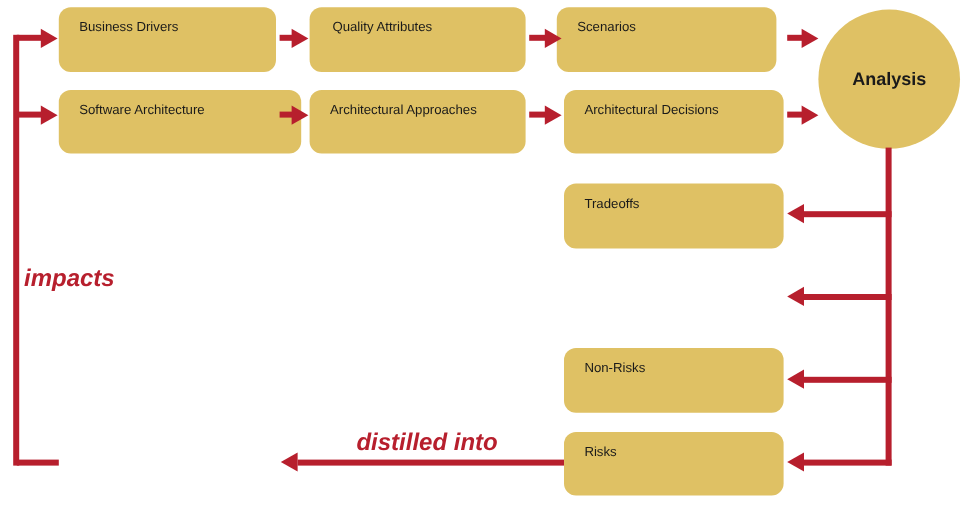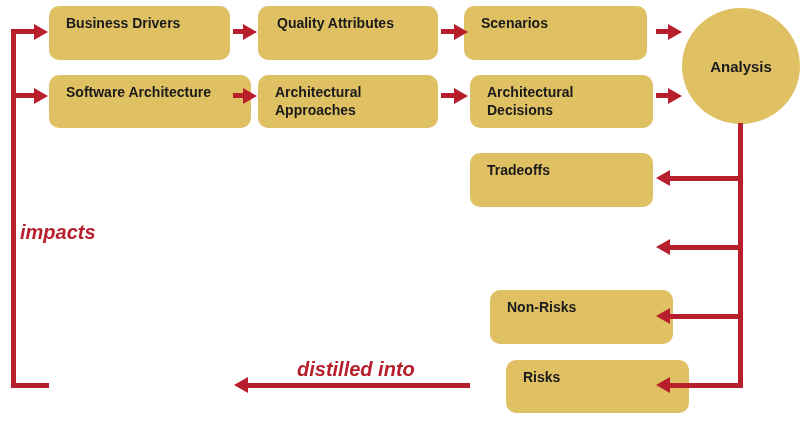--- a/index.html
+++ b/index.html
@@ -16,22 +16,22 @@
     width:803px;height:421px;
     background:var(--background);
     font-family:"Liberation Sans", sans-serif;
     overflow:hidden;
   }
   .node{
     position:absolute;
     background:var(--box-fill);
     border-radius:10px;
     color:var(--text);
-    font-weight:bold;
-    font-size:14px;
+    font-weight:normal;
+    font-size:11px;
     line-height:18px;
     padding:8px 16px 0 17px;
   }
   .circle{
     position:absolute;
     background:var(--box-fill);
     border-radius:50%;
     color:var(--text);
     font-weight:bold;
     font-size:15px;
@@ -77,23 +77,23 @@
 
   <div class="node" style="left:470px;top:75px;width:183px;height:53px;">Architectural Decisions</div>
 
   <div class="node" style="left:258px;top:75px;width:180px;height:53px;">Architectural Approaches</div>
 
   <div class="circle" style="left:682px;top:8px;width:118px;height:116px;">Analysis</div>
 
   <div class="node" style="left:470px;top:153px;width:183px;height:54px;">Tradeoffs</div>
 
 
-  <div class="node" style="left:470px;top:290px;width:183px;height:54px;margin-left:20px;">Non-Risks</div>
+  <div class="node" style="left:470px;top:290px;width:183px;height:54px;">Non-Risks</div>
 
-  <div class="node" style="left:470px;top:360px;width:183px;height:53px;margin-left:36px;">Risks</div>
+  <div class="node" style="left:470px;top:360px;width:183px;height:53px;">Risks</div>
 
 
   <div class="shaft-v" style="left:11px;top:29px;height:359px;"></div>
   <div class="shaft-h" style="left:14px;top:29px;width:21px;"></div>
   <div class="ah-right" style="left:34px;top:24px;"></div>
   <div class="shaft-h" style="left:14px;top:93px;width:21px;"></div>
   <div class="ah-right" style="left:34px;top:88px;"></div>
   <div class="shaft-h" style="left:14px;top:383px;width:35px;"></div>
 
   <div class="shaft-h" style="left:233px;top:29px;width:11px;"></div>

